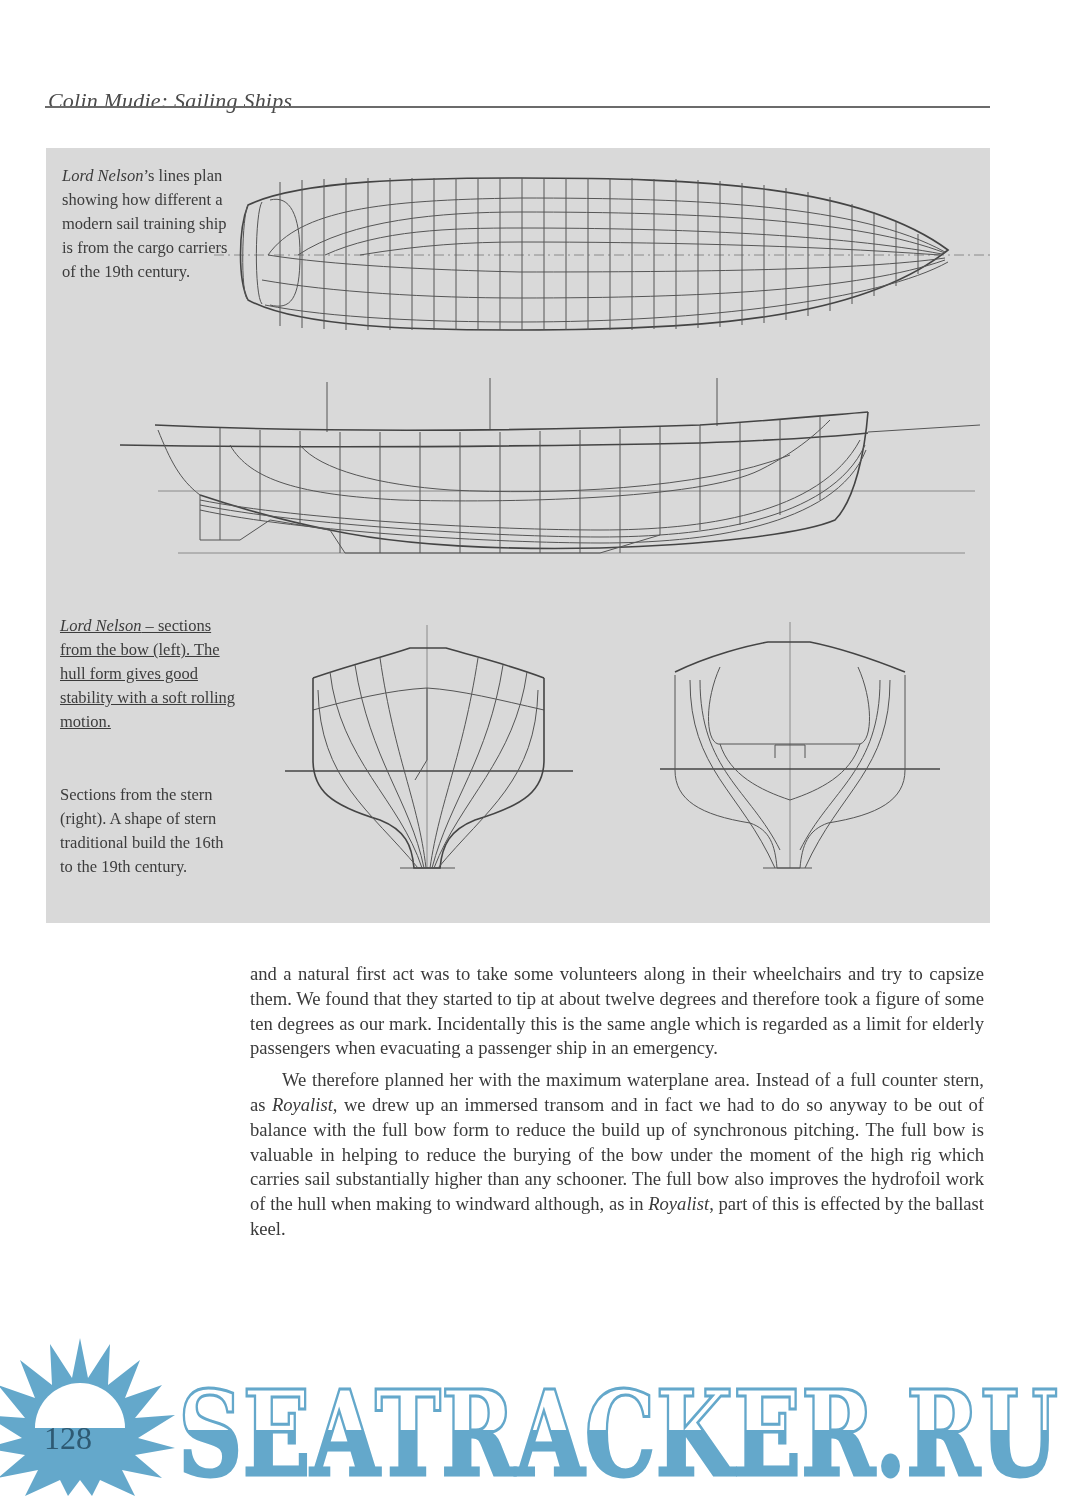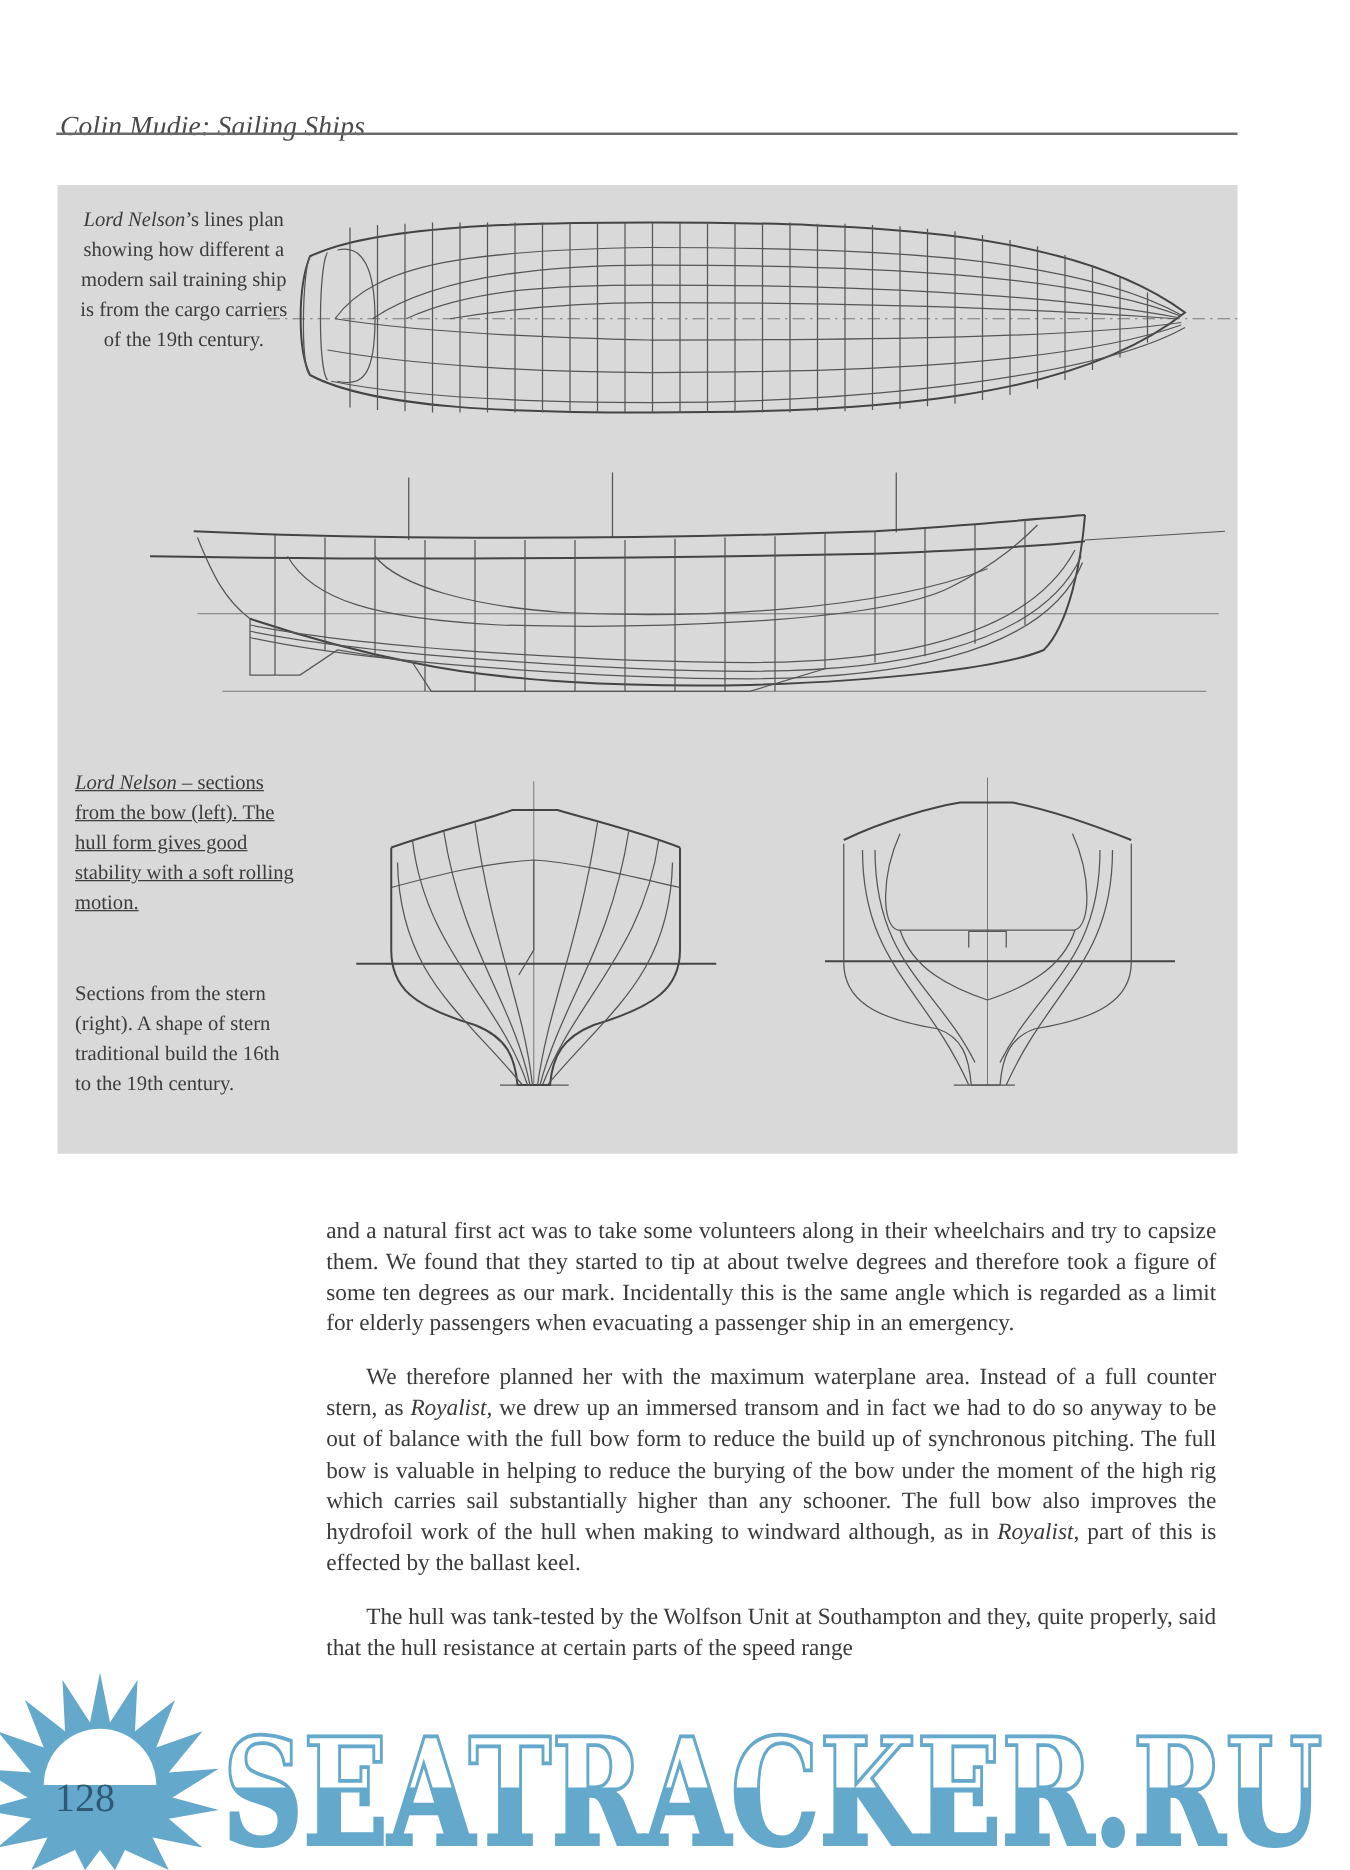--- a/index.html
+++ b/index.html
@@ -16,32 +16,32 @@
     position: absolute; left: 45px; top: 106px; width: 945px; height: 2px; background: #6b6b6b;
   }
   .figure-panel {
     position: absolute; left: 46px; top: 148px; width: 944px; height: 775px;
     background: #d9d9d9;
   }
   .caption {
     position: absolute; font-size: 16.5px; line-height: 24px; color: #3c3c3c;
   }
   .caption i { font-style: italic; }
-  .cap1 { left: 62px; top: 164px; width: 170px; text-align: center; }
+  .cap1 { left: 62px; top: 164px; width: 170px; }
   .cap2 { left: 60px; top: 614px; width: 180px; text-decoration: underline; }
   .cap3 { left: 60px; top: 783px; width: 180px; }
   svg.drawing { position: absolute; left: 0; top: 0; }
   svg.drawing path, svg.drawing line, svg.drawing polyline { fill: none; stroke: #555; stroke-width: 1; }
   svg.drawing .heavy { stroke: #444; stroke-width: 1.6; }
   svg.drawing .thin { stroke: #777; stroke-width: 0.8; }
   .body-text {
     position: absolute; left: 243px; top: 955px; width: 748px;
     font-size: 18.6px; line-height: 24.8px; color: #3a3a3a; text-align: justify;
   }
-  .body-text p { margin: 18px; }
+  .body-text p { margin: 7px; }
   .body-text p.indent { text-indent: 32px; }
   .body-text i { font-style: italic; }
   .watermark { position: absolute; left: 0; top: 1330px; width: 1080px; height: 166px; }
   .page-number {
     position: absolute; left: 44px; top: 1420px; font-size: 32px; color: #2e5a73;
   }
 </style>
 </head>
 <body>
 
@@ -171,21 +171,20 @@
   </g>
 </svg>
 
 <div class="caption cap1"><i>Lord Nelson</i><span>’s lines plan showing how different a modern sail training ship is from the cargo carriers of the 19th century.</span></div>
 <div class="caption cap2"><i>Lord Nelson</i><span> – sections from the bow (left). The hull form gives good stability with a soft rolling motion.</span></div>
 <div class="caption cap3">Sections from the stern (right). A shape of stern traditional build the 16th to the 19th century.</div>
 
 <div class="body-text">
   <p>and a natural first act was to take some volunteers along in their wheelchairs and try to capsize them. We found that they started to tip at about twelve degrees and therefore took a figure of some ten degrees as our mark. Incidentally this is the same angle which is regarded as a limit for elderly passengers when evacuating a passenger ship in an emergency.</p>
   <p class="indent"><span>We therefore planned her with the maximum waterplane area. Instead of a full counter stern, as </span><i>Royalist,</i><span> we drew up an immersed transom and in fact we had to do so anyway to be out of balance with the full bow form to reduce the build up of synchronous pitching. The full bow is valuable in helping to reduce the burying of the bow under the moment of the high rig which carries sail substantially higher than any schooner. The full bow also improves the hydrofoil work of the hull when making to windward although, as in </span><i>Royalist</i><span>, part of this is effected by the ballast keel.</span></p>
-  <p class="indent">The hull was tank-tested by the Wolfson Unit at Southampton and they, quite properly, said that the hull resistance at certain parts of the speed range</p>
 </div>
 
 <svg class="watermark" viewBox="0 0 1080 166">
   <defs>
     <clipPath id="lowerHalf">
         <rect x="0" y="100" width="1080" height="80"></rect>
       </clipPath>
   </defs>
   <g>
     <polygon fill="#64a8cb" points="80,8 88,48 110,14 108,55 140,30 125,68 162,55 135,88 175,85 138,108 175,118 135,125 162,148 122,140 135,166 100,150 92,166 80,150 68,166 60,150 25,166 38,140 -2,148 25,125 -15,118 22,108 -15,85 25,88 -2,55 35,68 20,30 52,55 50,14 72,48"></polygon>

